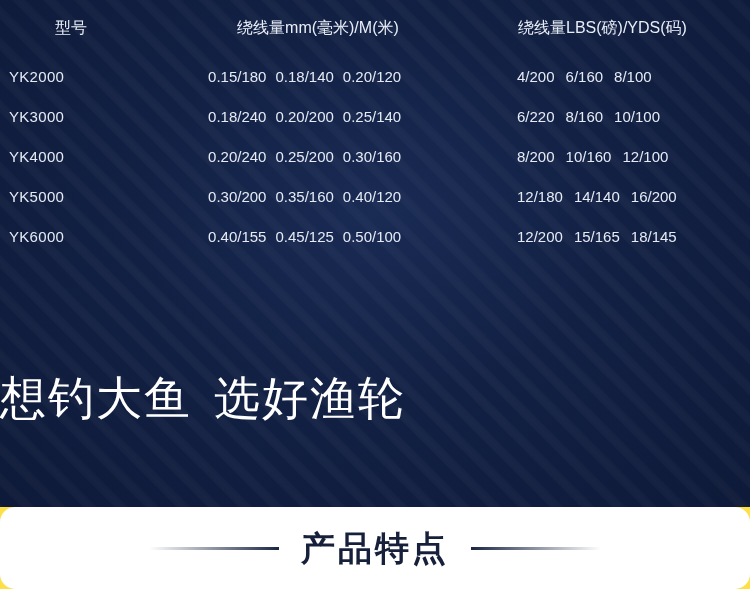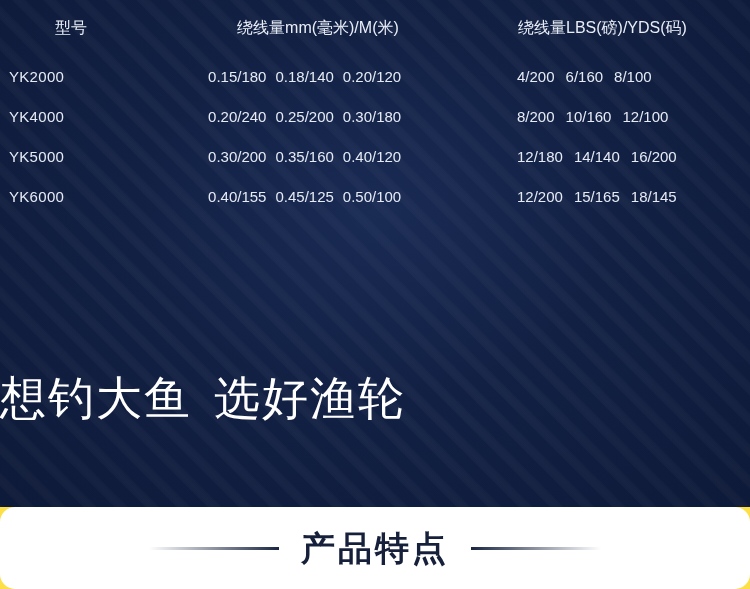--- a/index.html
+++ b/index.html
@@ -191,26 +191,39 @@
                 <span>0.15/180</span><span>0.18/140</span><span>0.20/120</span>
               </span>
             </td>
             <td class="col-lbs">
               <span class="cellgroup">
                 <span>4/200</span><span>6/160</span><span>8/100</span>
               </span>
             </td>
           </tr>
 
+          <tr>
+            <td class="col-model">YK3000</td>
+            <td class="col-mm">
+              <span class="cellgroup">
+                <span>0.18/240</span><span>0.20/200</span><span>0.25/140</span>
+              </span>
+            </td>
+            <td class="col-lbs">
+              <span class="cellgroup">
+                <span>6/220</span><span>8/160</span><span>10/100</span>
+              </span>
+            </td>
+          </tr>
 
           <tr>
             <td class="col-model">YK4000</td>
             <td class="col-mm">
               <span class="cellgroup">
-                <span>0.20/240</span><span>0.25/200</span><span>0.30/180</span>
+                <span>0.20/240</span><span>0.25/200</span><span>0.30/160</span>
               </span>
             </td>
             <td class="col-lbs">
               <span class="cellgroup">
                 <span>8/200</span><span>10/160</span><span>12/100</span>
               </span>
             </td>
           </tr>
 
           <tr>

